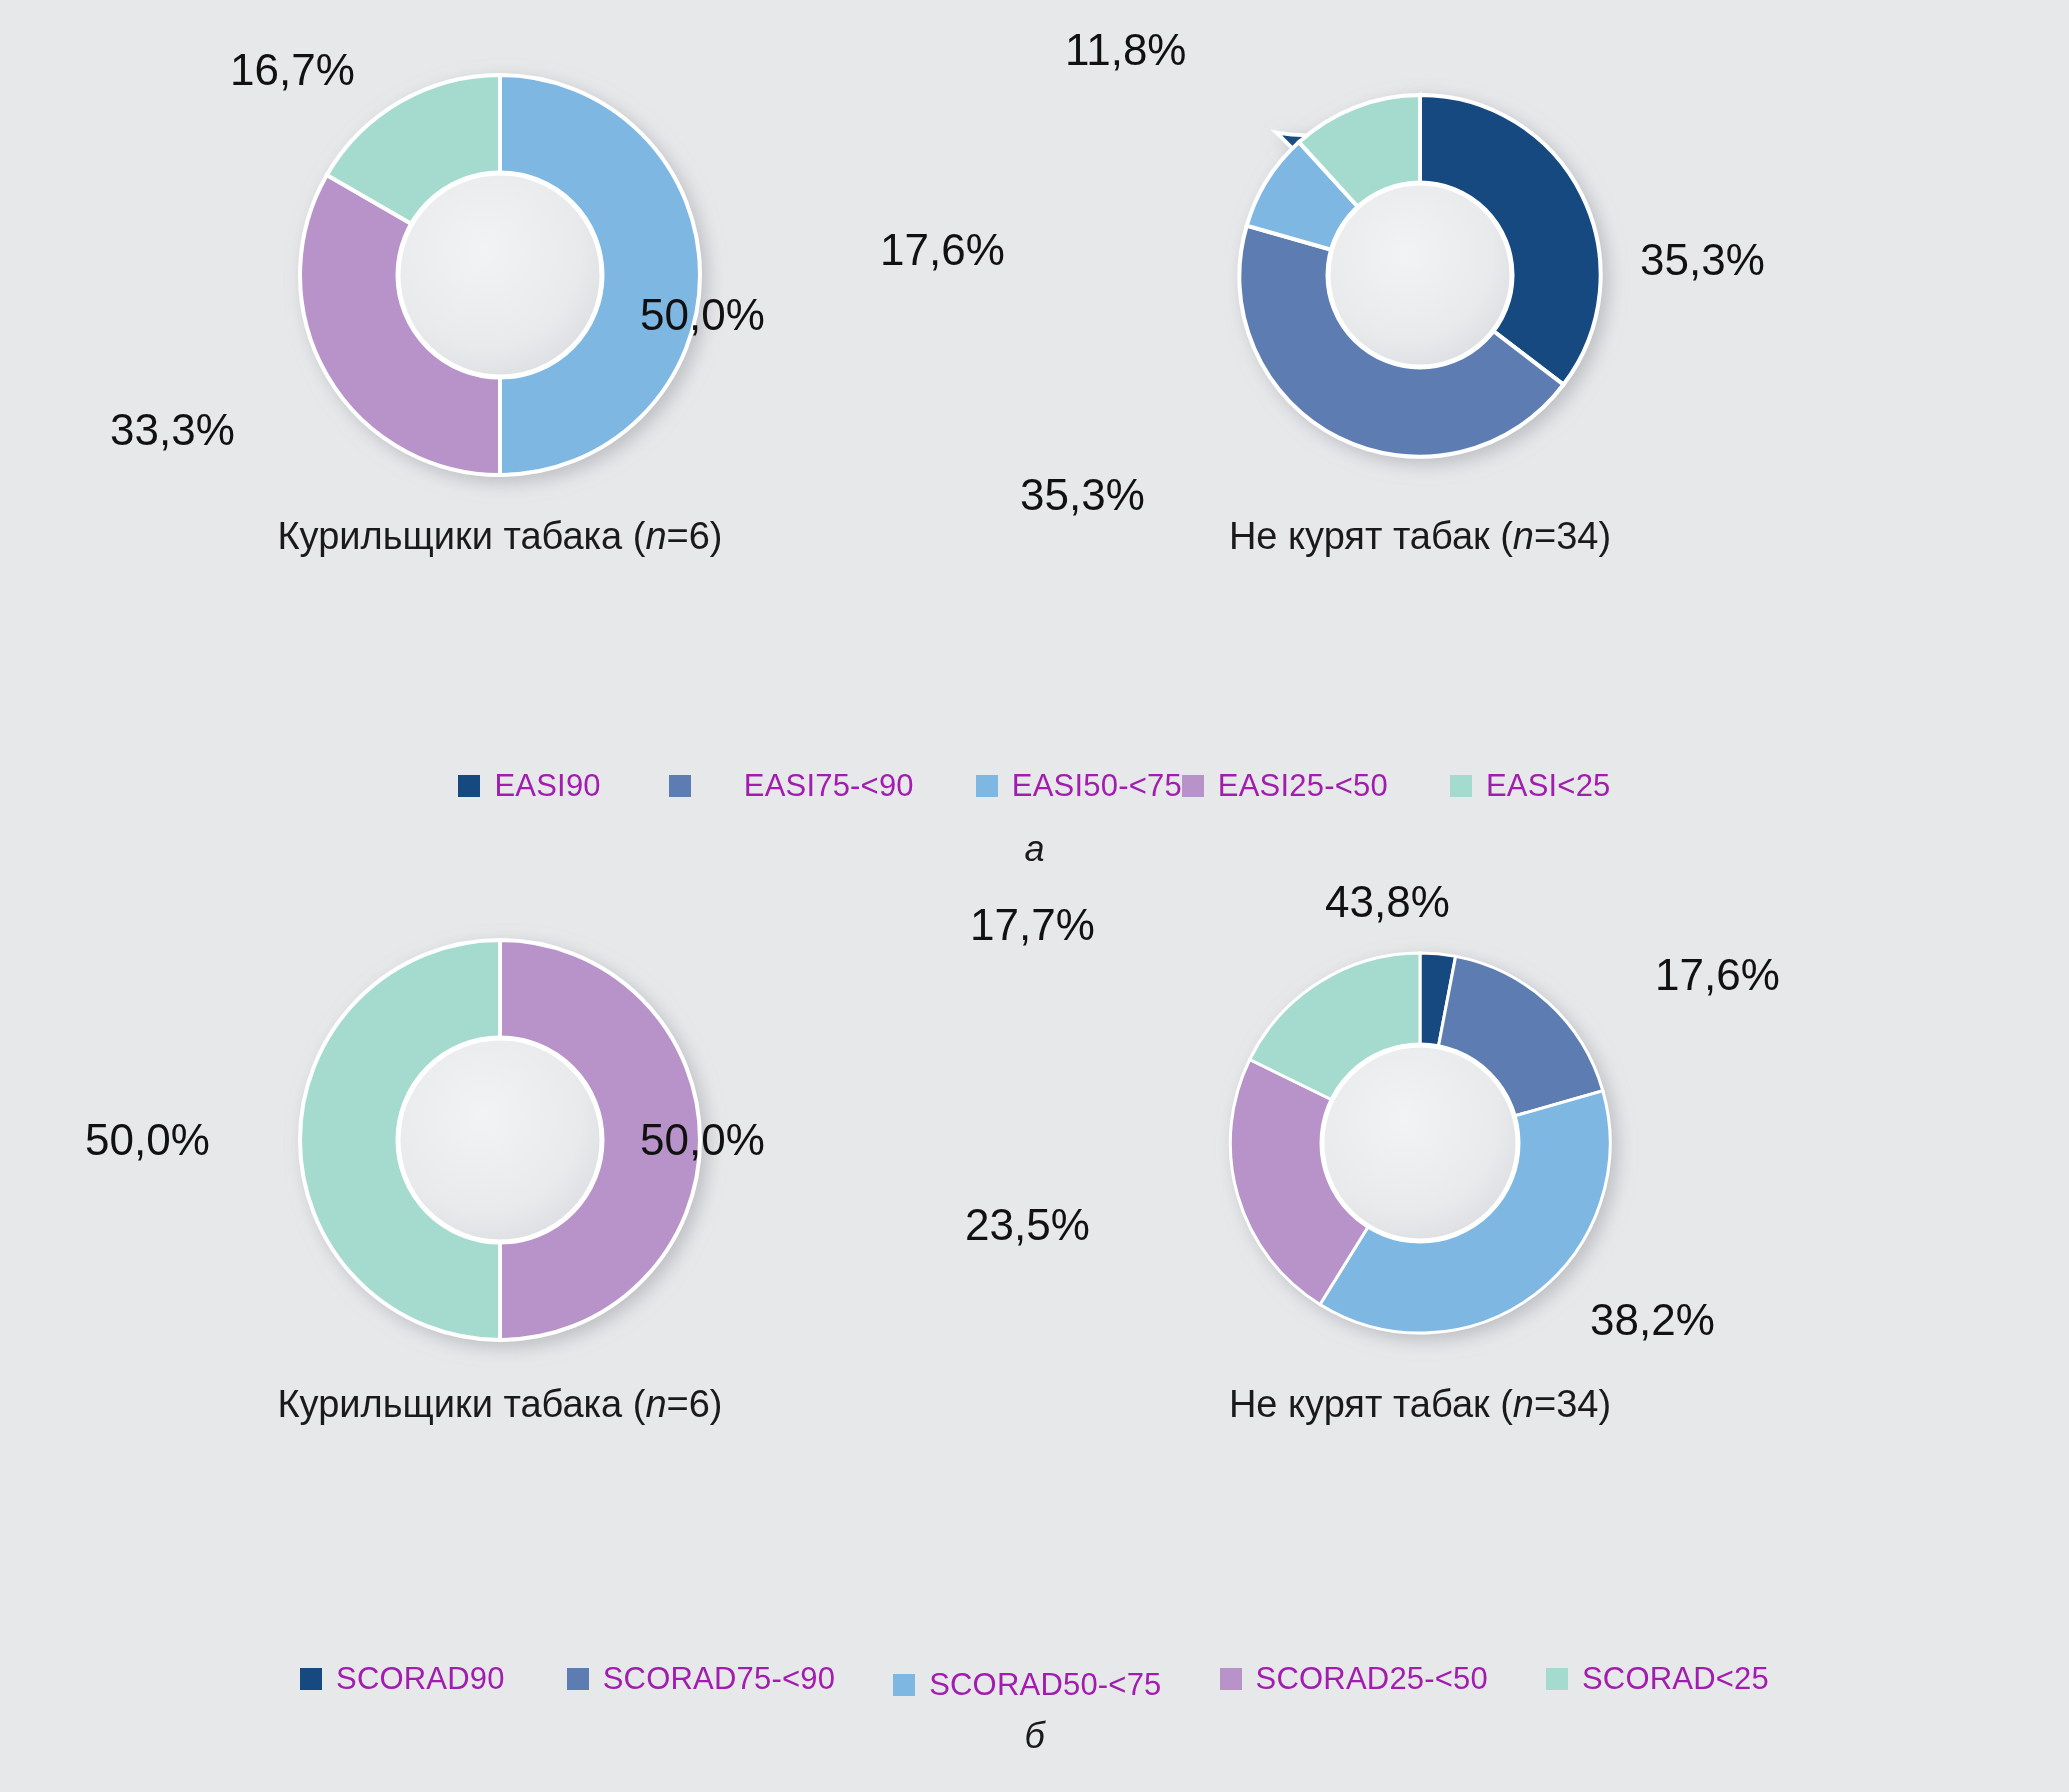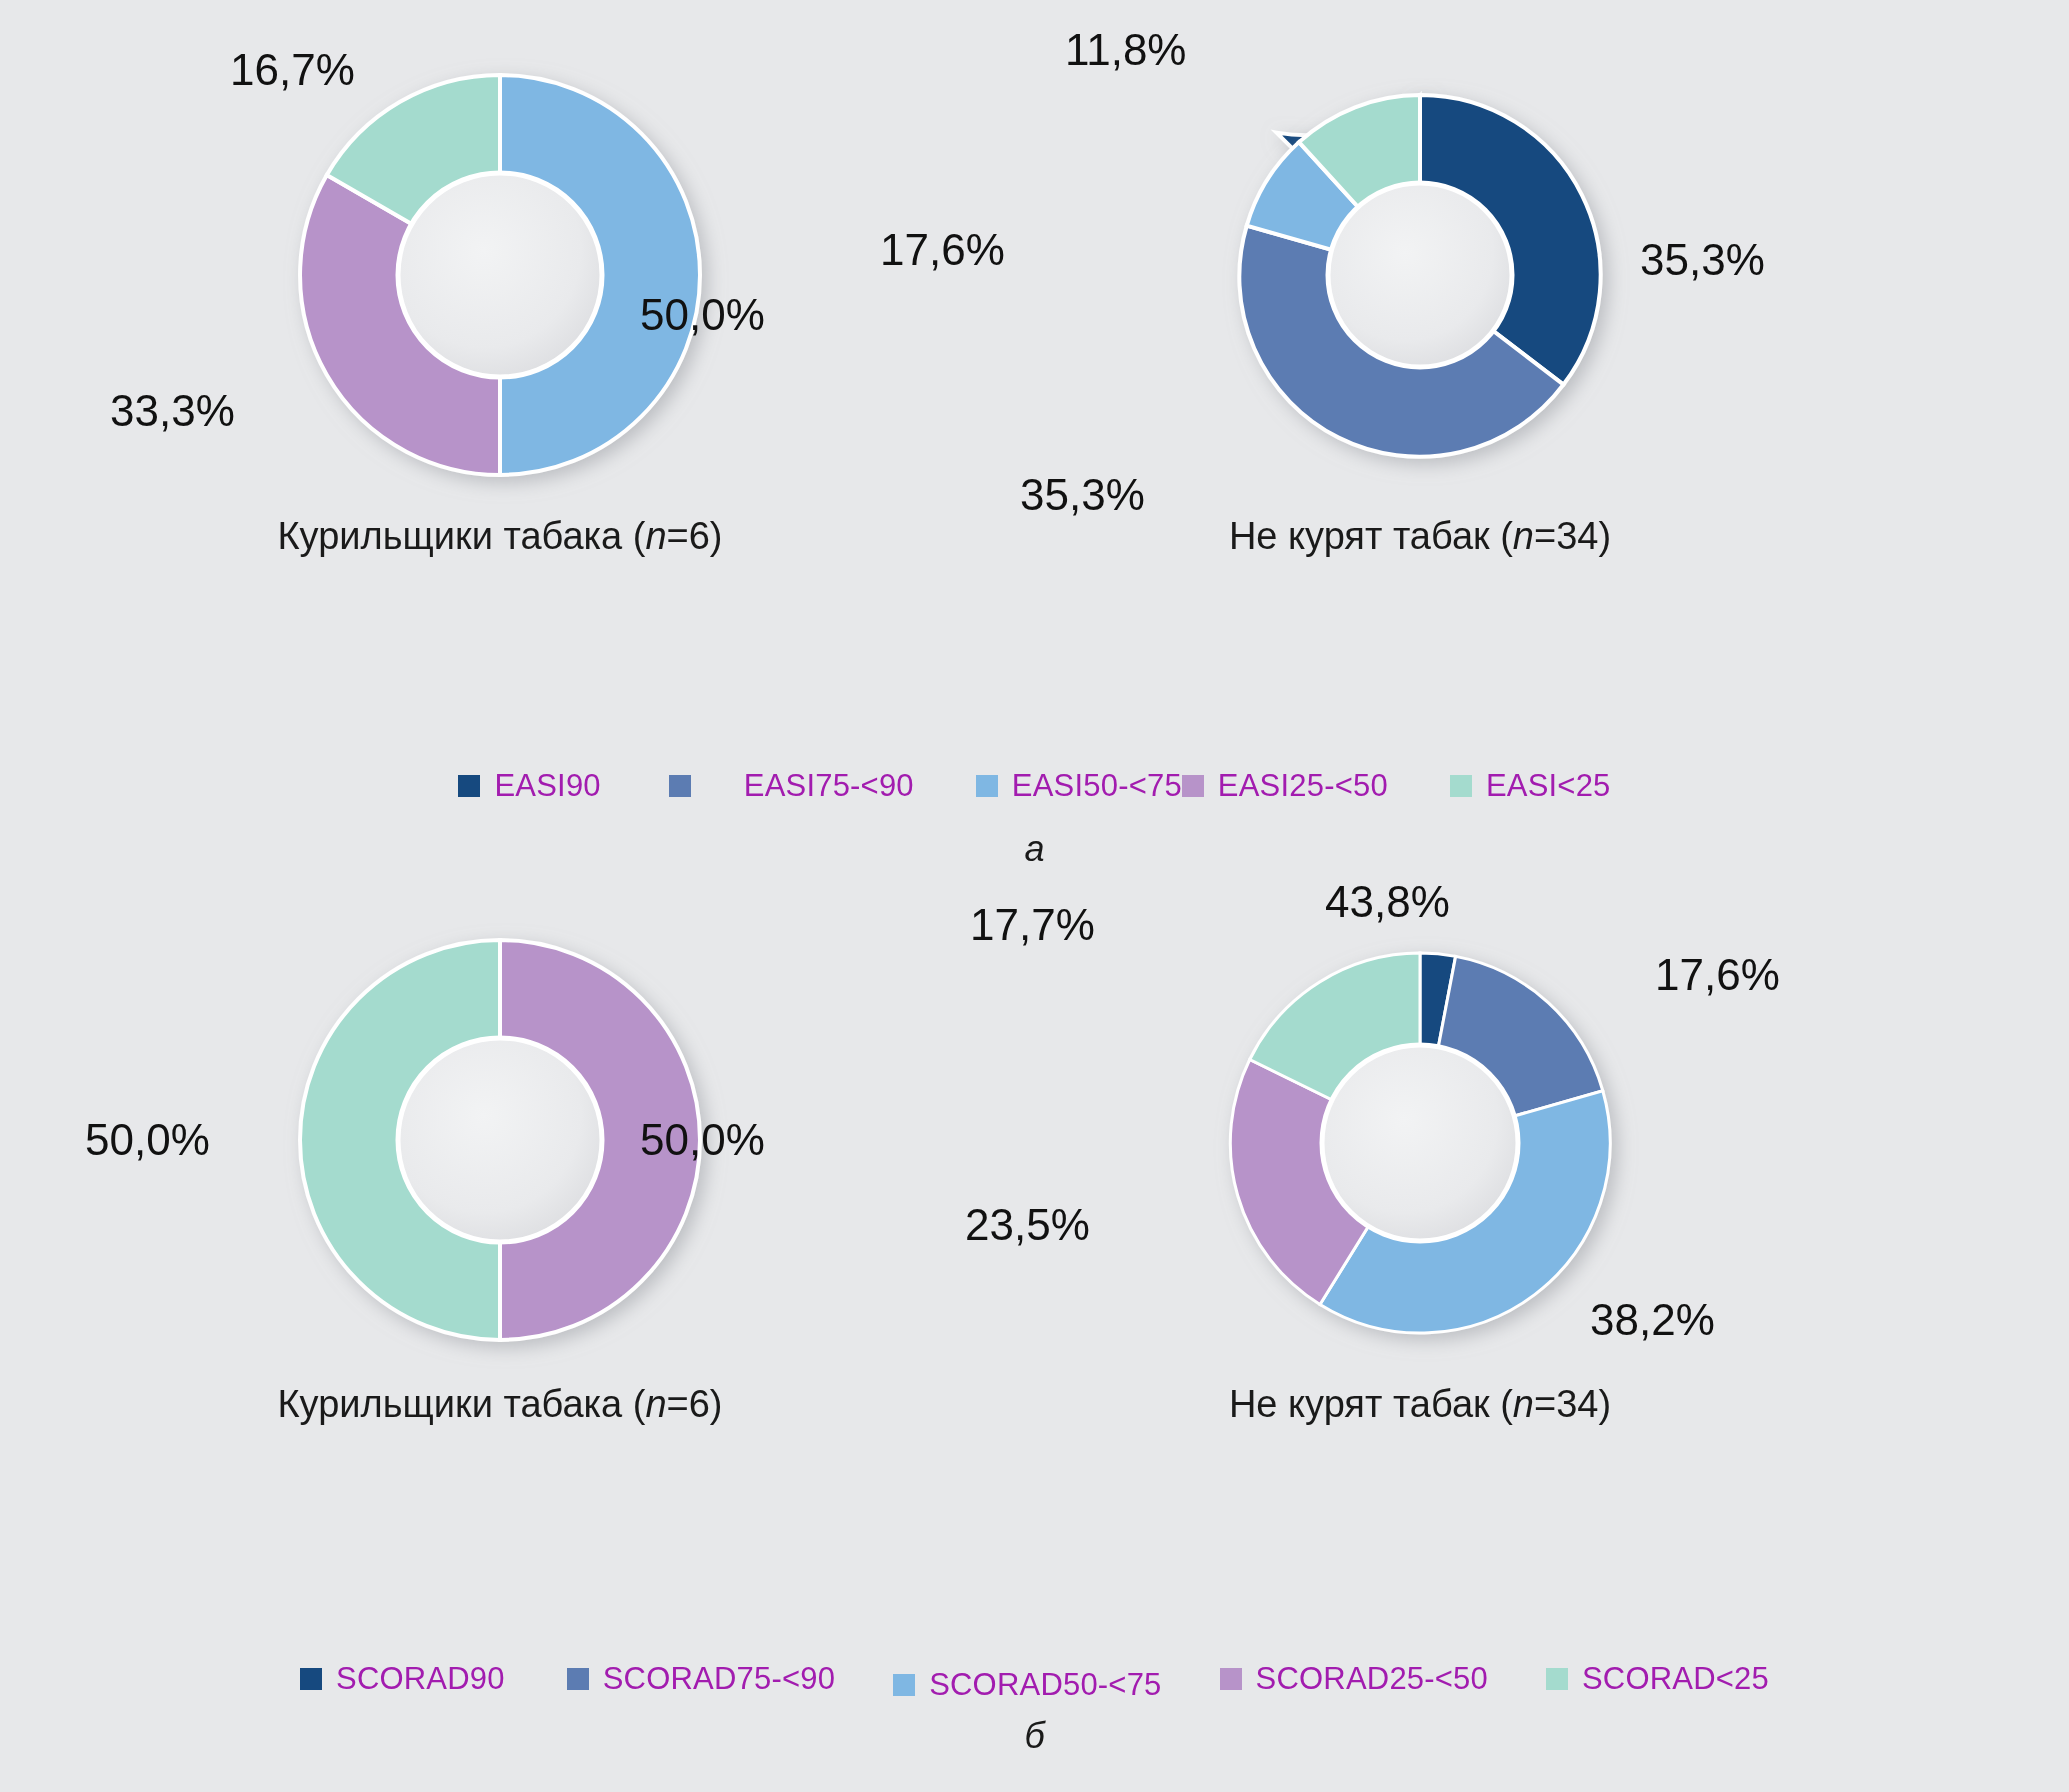--- a/index.html
+++ b/index.html
@@ -105,21 +105,21 @@
           <path d="M 210 210 L 210 10 A 200 200 0 0 1 210 410 Z" fill="#7fb7e3" stroke="#ffffff" stroke-width="4"></path>
 
           <path d="M 210 210 L 210 410 A 200 200 0 0 1 36.83 110.02 Z" fill="#b793c9" stroke="#ffffff" stroke-width="4"></path>
 
           <path d="M 210 210 L 36.83 110.02 A 200 200 0 0 1 210 10 Z" fill="#a4dbce" stroke="#ffffff" stroke-width="4"></path>
         </g>
         <circle cx="210" cy="210" r="102" fill="url(#holeGradTL)" stroke="#ffffff" stroke-width="5"></circle>
       </svg>
     </div>
     <span class="pct-label" style="left:40px; top:-10px;">16,7%</span>
-    <span class="pct-label" style="left:-80px; top:331px;">33,3%</span>
+    <span class="pct-label" style="left:-80px; top:350px;">33,3%</span>
     <span class="pct-label" style="left:450px; top:235px;">50,0%</span>
 
     <div class="chart-caption" style="top:460px; left:0;"><span>Курильщики табака (</span><i>n</i><span>=6)</span></div>
   </div>
 
   <div class="panel" style="left:1110px; top:55px; width:620px; height:640px;">
     <div class="donut-wrap" style="width:380px;height:380px;left:120px;top:30px;position:absolute;">
       <svg class="donut-svg" width="380" height="380" viewBox="0 0 380 380">
         <defs>
           <radialGradient id="holeGradTR" cx="42%" cy="38%" r="68%">

